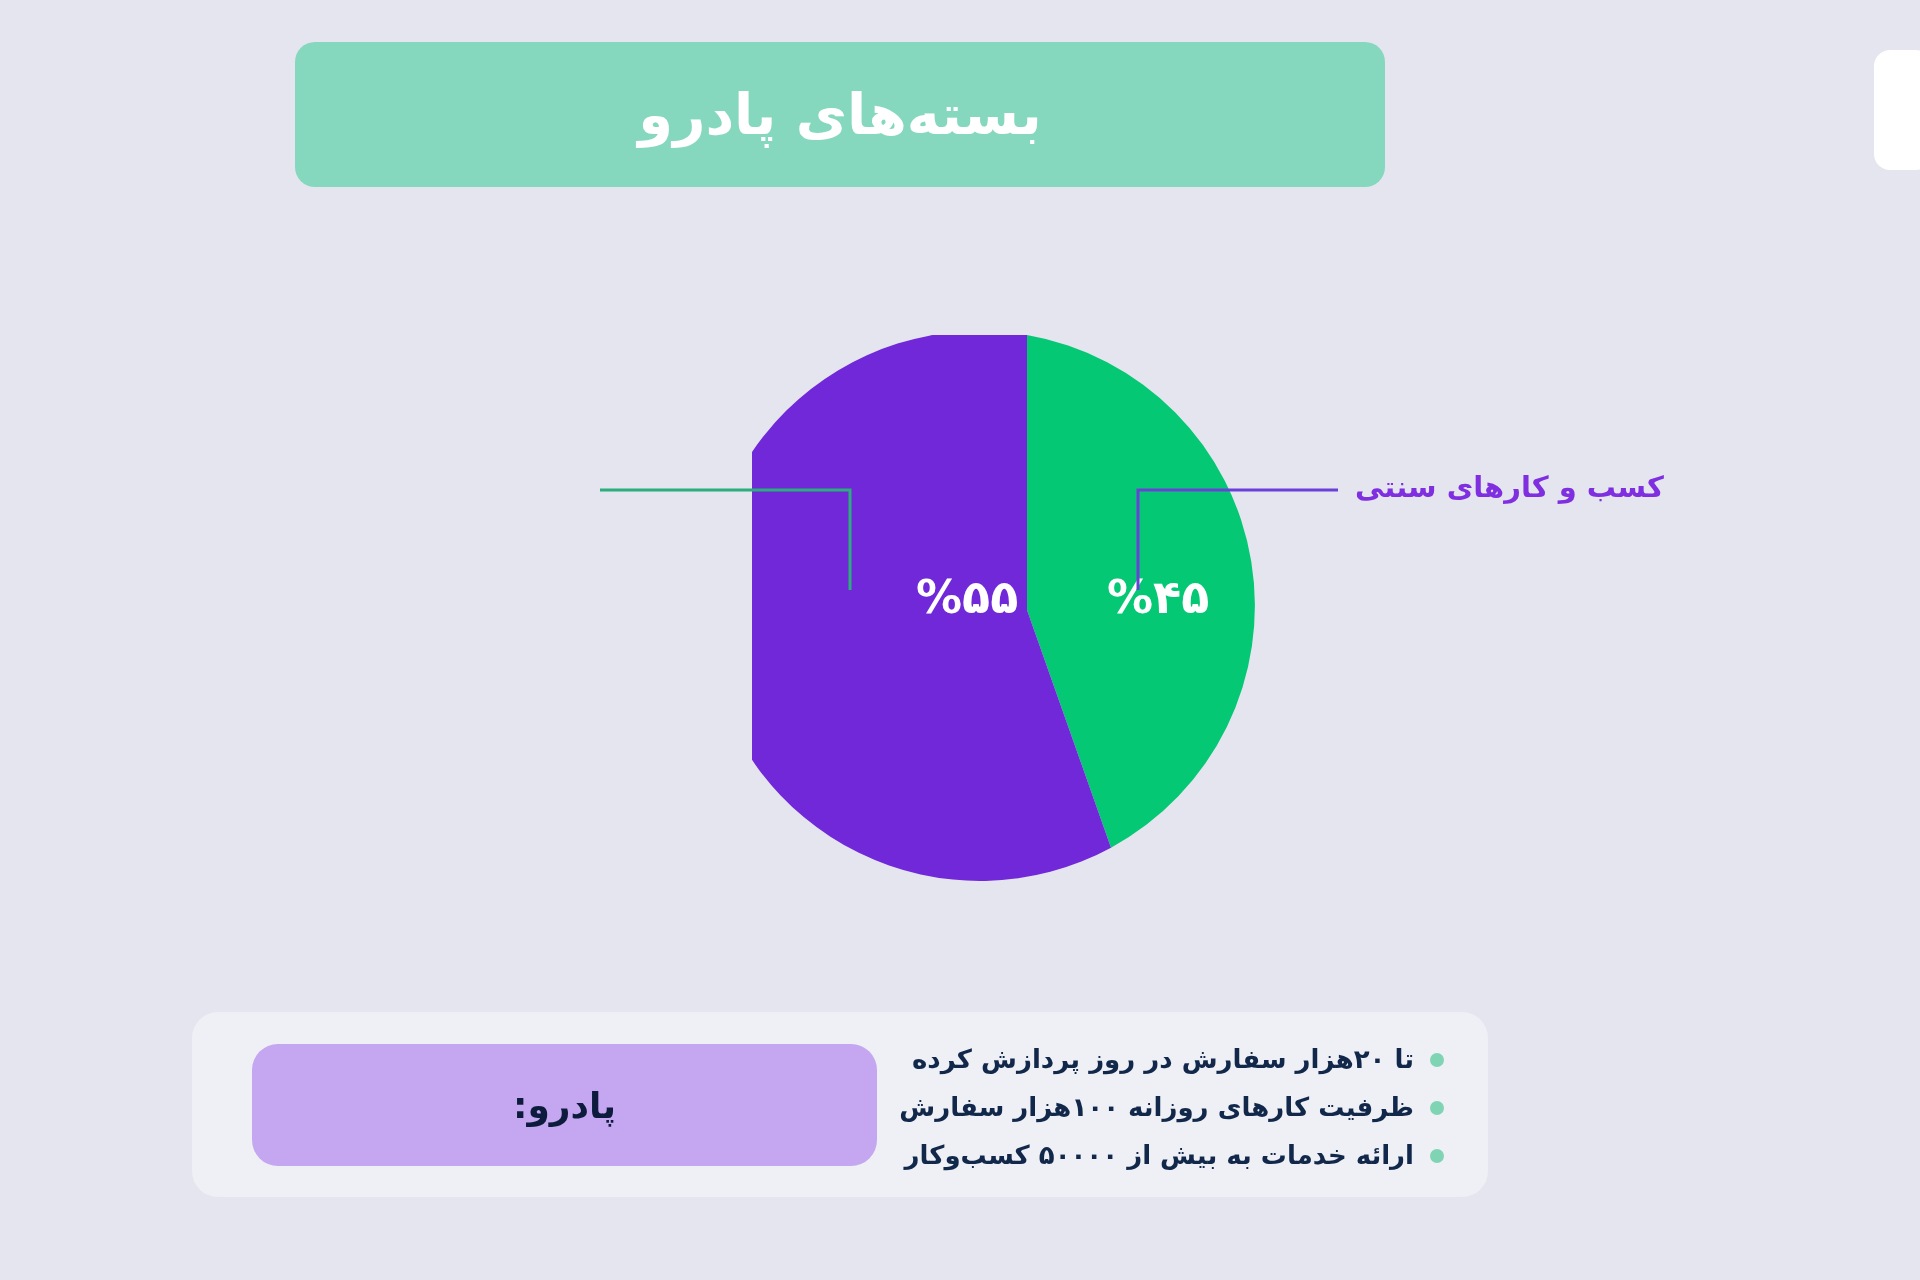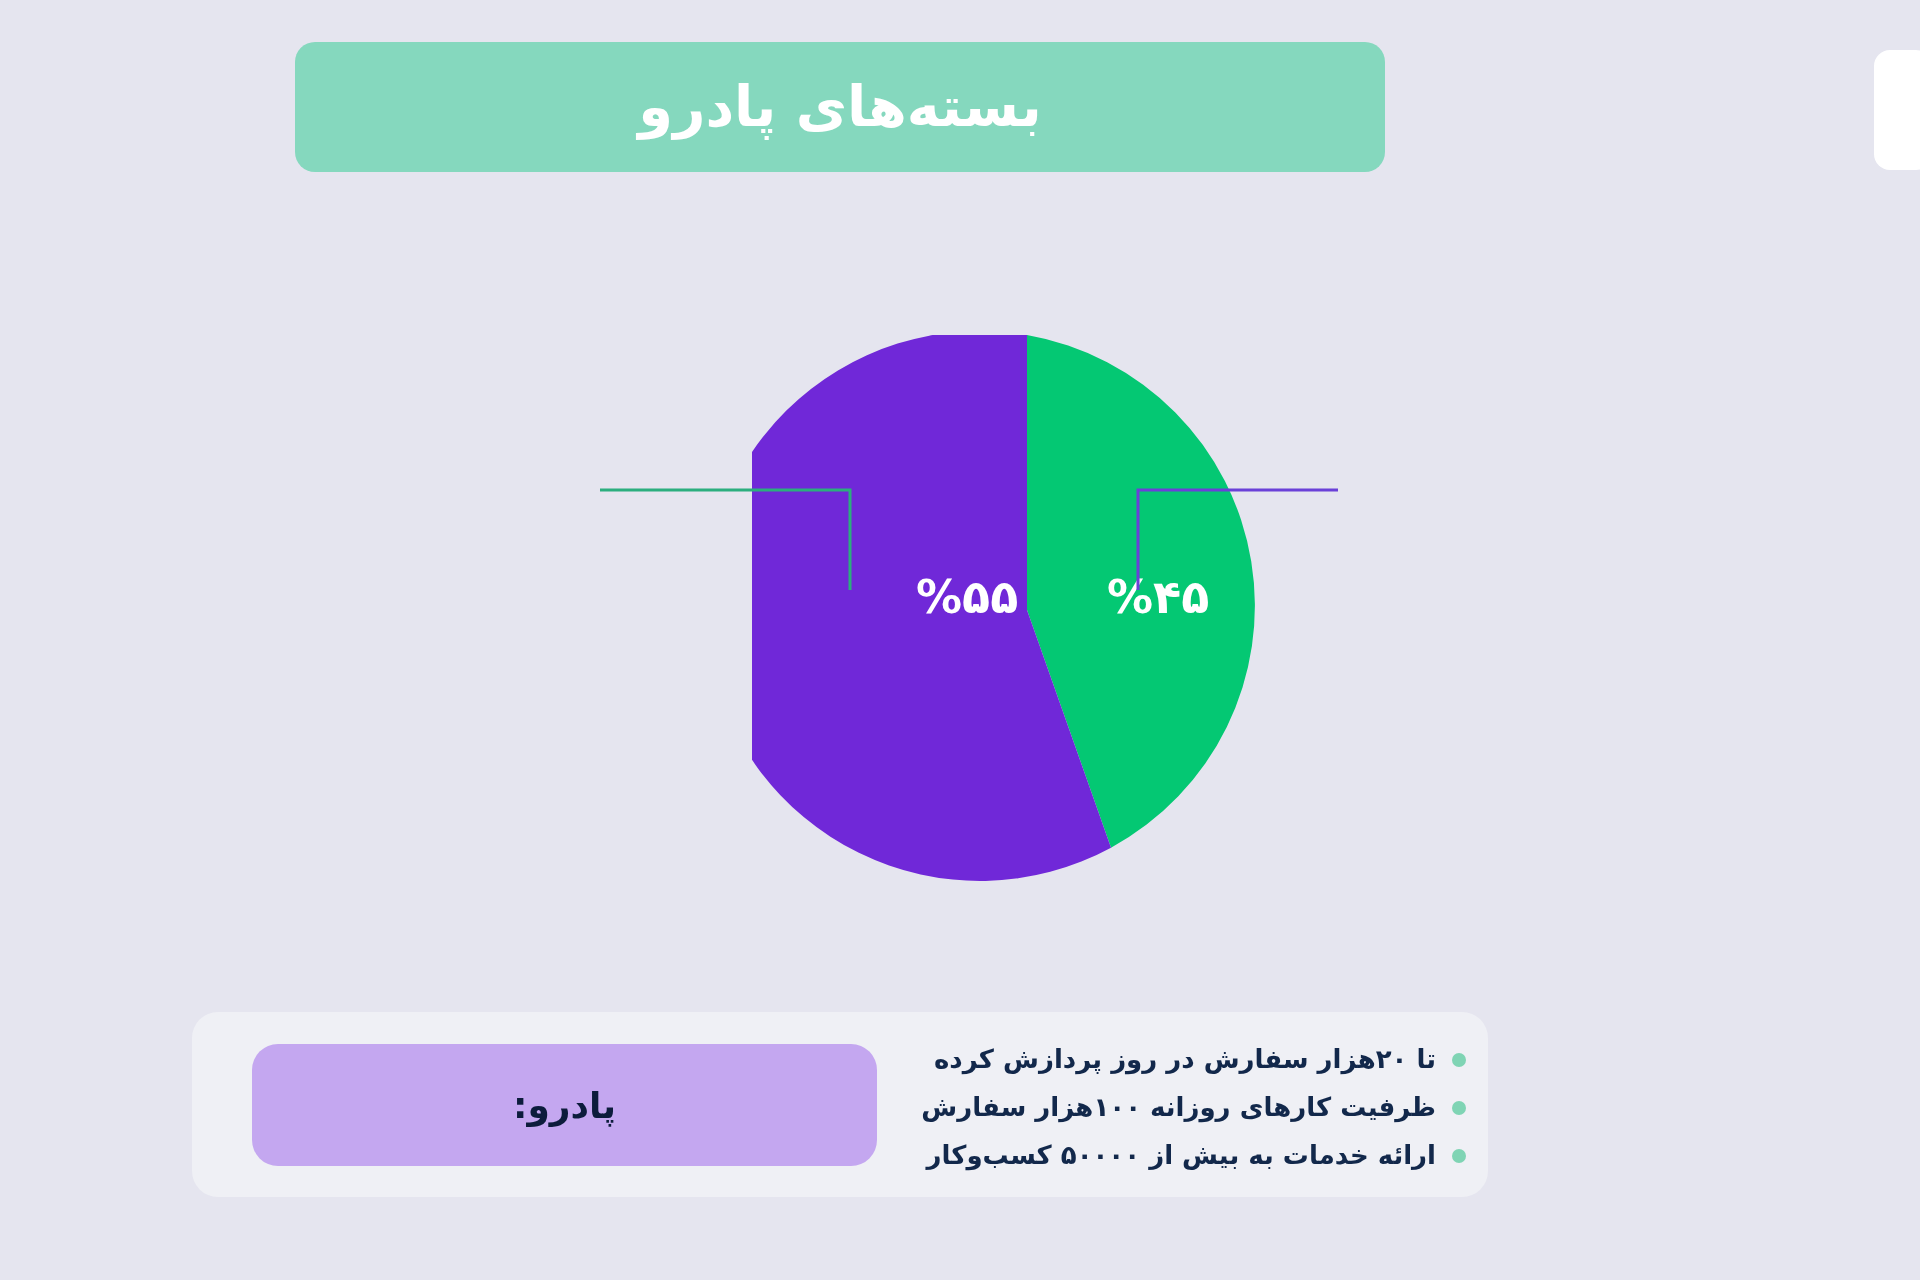--- a/index.html
+++ b/index.html
@@ -23,21 +23,21 @@
     inset:0;
     background:#E5E5EF;
   }
 
   
   .header-bar {
     position:absolute;
     left:295px;
     top:42px;
     width:1090px;
-    height:130px;
+    height:145px;
     background:#85D8BE;
     border-radius:20px;
     display:flex;
     align-items:center;
     justify-content:center;
   }
   .header-title {
     color:#FFFFFF;
     font-size:56px;
     font-weight:bold;
@@ -122,21 +122,21 @@
     left:192px;
     top:1012px;
     width:1296px;
     height:185px;
     background:#EFF0F5;
     border-radius:26px;
   }
 
   .bullet-list {
     position:absolute;
-    right:22px;
+    right:44px;
     top:24px;
     width:700px;
     list-style:none;
   }
   .bullet-item {
     display:flex;
     align-items:center;
     justify-content:flex-start;
     gap:16px;
     height:48px;
@@ -209,20 +209,21 @@
       </svg>
     </div>
 
     <div class="leader" style="left:1128px; top:175px;">
       <svg width="210" height="120" viewBox="0 0 210 120">
         <polyline points="210,15 10,15 10,115" fill="none" stroke="#6A40D8" stroke-width="3"></polyline>
       </svg>
     </div>
 
 
+    <div class="pie-label right-label">کسب و کارهای سنتی</div>
   </div>
 
   <div class="bottom-panel">
 
     <ul class="bullet-list">
       <li class="bullet-item">
         <span class="bullet-dot"></span>
         <span class="bullet-text">تا ۲۰هزار سفارش در روز پردازش کرده</span>
       </li>
       <li class="bullet-item">

